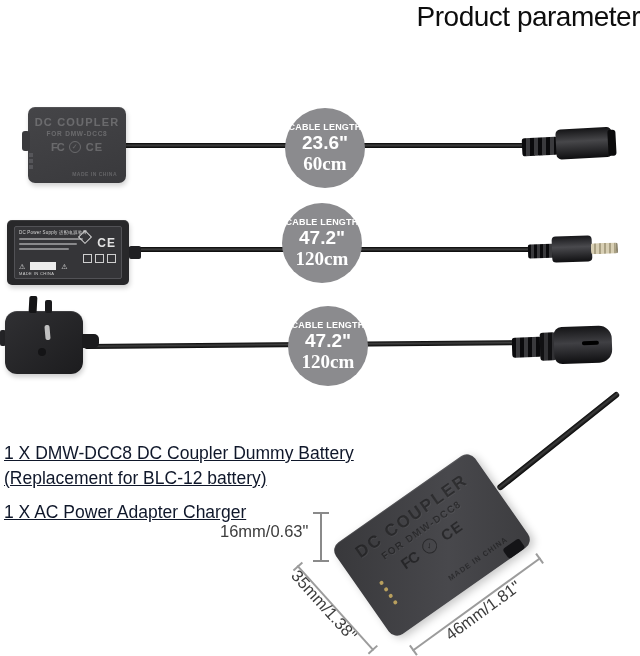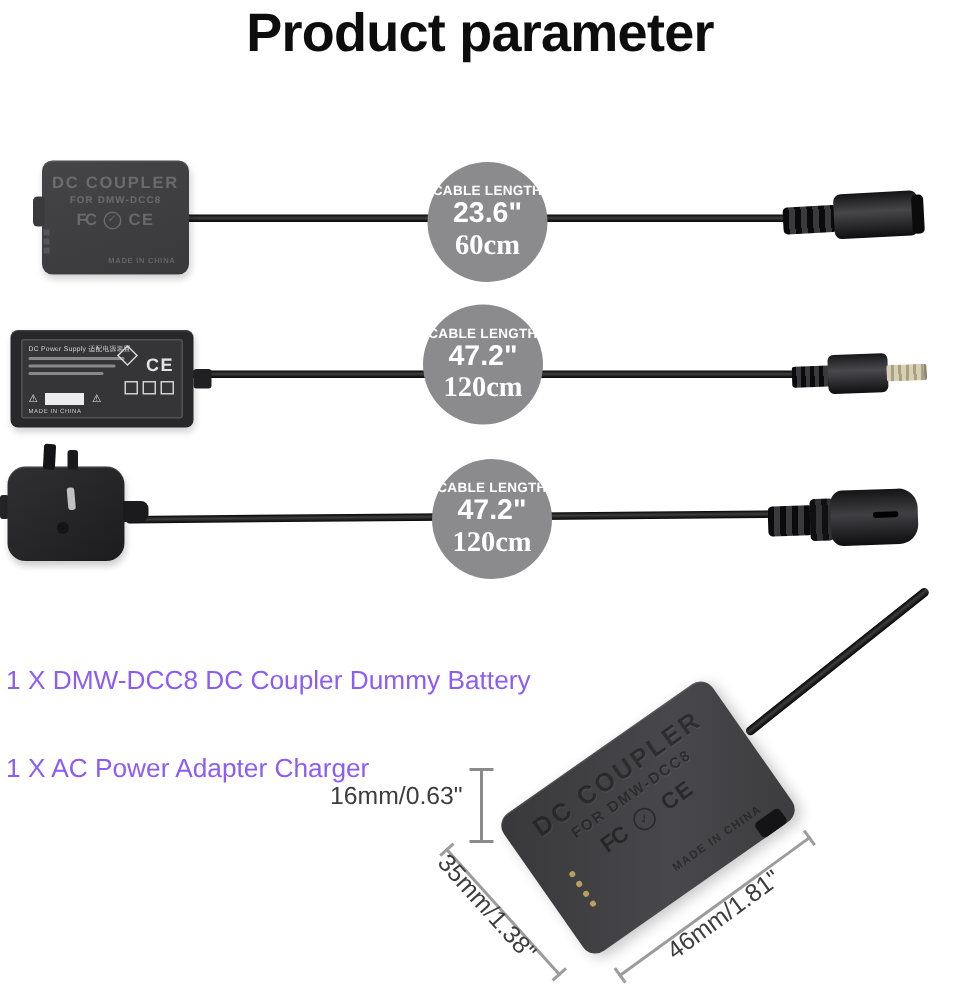--- a/index.html
+++ b/index.html
@@ -1,21 +1,21 @@
 <!DOCTYPE html>
 <html><head>
 <meta charset="utf-8">
 <style>
   html,body{margin:0;padding:0;background:#fff;}
   .canvas{position:relative;width:640px;height:656px;background:#ffffff;overflow:hidden;
           font-family:"Liberation Sans",sans-serif;}
 
   
-  .title{position:absolute;top:1px;left:0;right:0;text-align:center;font-size:36px;
-         font-weight:bold;color:#0d0d0d;letter-spacing:-0.5px;}
+  .title{position:absolute;top:1px;left:0;right:0;text-align:right;font-size:28px;
+         font-weight:normal;color:#0d0d0d;letter-spacing:-0.5px;}
 
   
   .cable{position:absolute;height:5px;border-radius:3px;z-index:1;
          background:linear-gradient(#050505,#3e3e3e 45%,#050505);}
   .cable1{left:120px;top:143px;width:420px;}
   .cable2{left:124px;top:247px;width:421px;}
   .cable3{left:84px;top:342px;width:456px;transform:rotate(-0.5deg);}
 
   
   .badge{position:absolute;width:80px;height:80px;border-radius:50%;background:#8b8b8e;
@@ -105,21 +105,21 @@
   .conn3{position:absolute;left:512px;top:325px;width:102px;height:42px;transform:rotate(-2deg);z-index:2;}
   .conn3 .ribs{position:absolute;left:0;top:11px;width:30px;height:20px;border-radius:3px;
         background:repeating-linear-gradient(90deg,#0a0a0c 0 4px,#3a3a3d 4px 8px);}
   .conn3 .neck{position:absolute;left:28px;top:7px;width:16px;height:28px;border-radius:3px;
         background:repeating-linear-gradient(90deg,#101012 0 4px,#323235 4px 8px);}
   .conn3 .body{position:absolute;left:42px;top:2px;width:58px;height:37px;border-radius:8px 13px 13px 8px;
         background:linear-gradient(#141416,#404044 45%,#0e0e10);}
   .conn3 .slot{position:absolute;left:70px;top:17px;width:17px;height:4px;border-radius:2px;background:#000;}
 
   
-  .pkg{position:absolute;left:4px;font-size:17.5px;color:#8b5cf6;z-index:4;}
+  .pkg{position:absolute;left:4px;font-size:17.5px;color:#0f172a;z-index:4;text-decoration:underline;}
   .pkg1{top:443px;} .pkg2{top:468px;} .pkg3{top:502px;text-align:center;} .pkg4{top:518px;}
 
   
   .fig-cable{position:absolute;left:498px;top:486px;width:154px;height:6px;border-radius:3px;
              background:linear-gradient(#050505,#3c3c3c 45%,#050505);
              transform:rotate(-38.5deg);transform-origin:left center;z-index:1;}
   .fig-coupler{position:absolute;left:347px;top:489px;width:170px;height:112px;border-radius:10px;
                background:linear-gradient(125deg,#38383b 0%,#48484c 58%,#3c3c3f 100%);
                transform:rotate(-35deg);z-index:2;
                box-shadow:inset 0 1px 0 rgba(255,255,255,.09),2px 4px 9px rgba(0,0,0,.22);}
@@ -233,20 +233,21 @@
     <span class="bc">120cm</span>
   </div>
   <div class="conn3">
     <div class="ribs"></div>
     <div class="neck"></div>
     <div class="body"></div>
     <div class="slot"></div>
   </div>
 
   <div class="pkg pkg1">1 X DMW-DCC8 DC Coupler Dummy Battery</div>
+  <div class="pkg pkg2">(Replacement for BLC-12 battery)</div>
   <div class="pkg pkg3">1 X AC Power Adapter Charger</div>
 
   <div class="fig-cable"></div>
   <div class="fig-coupler">
     <div class="emb fig-title">DC COUPLER</div>
     <div class="emb fig-sub">FOR DMW-DCC8</div>
     <div class="logo-row">
       <span class="fcc">FC</span>
       <span class="certc">✓</span>
       <span class="cemark">CE</span>

